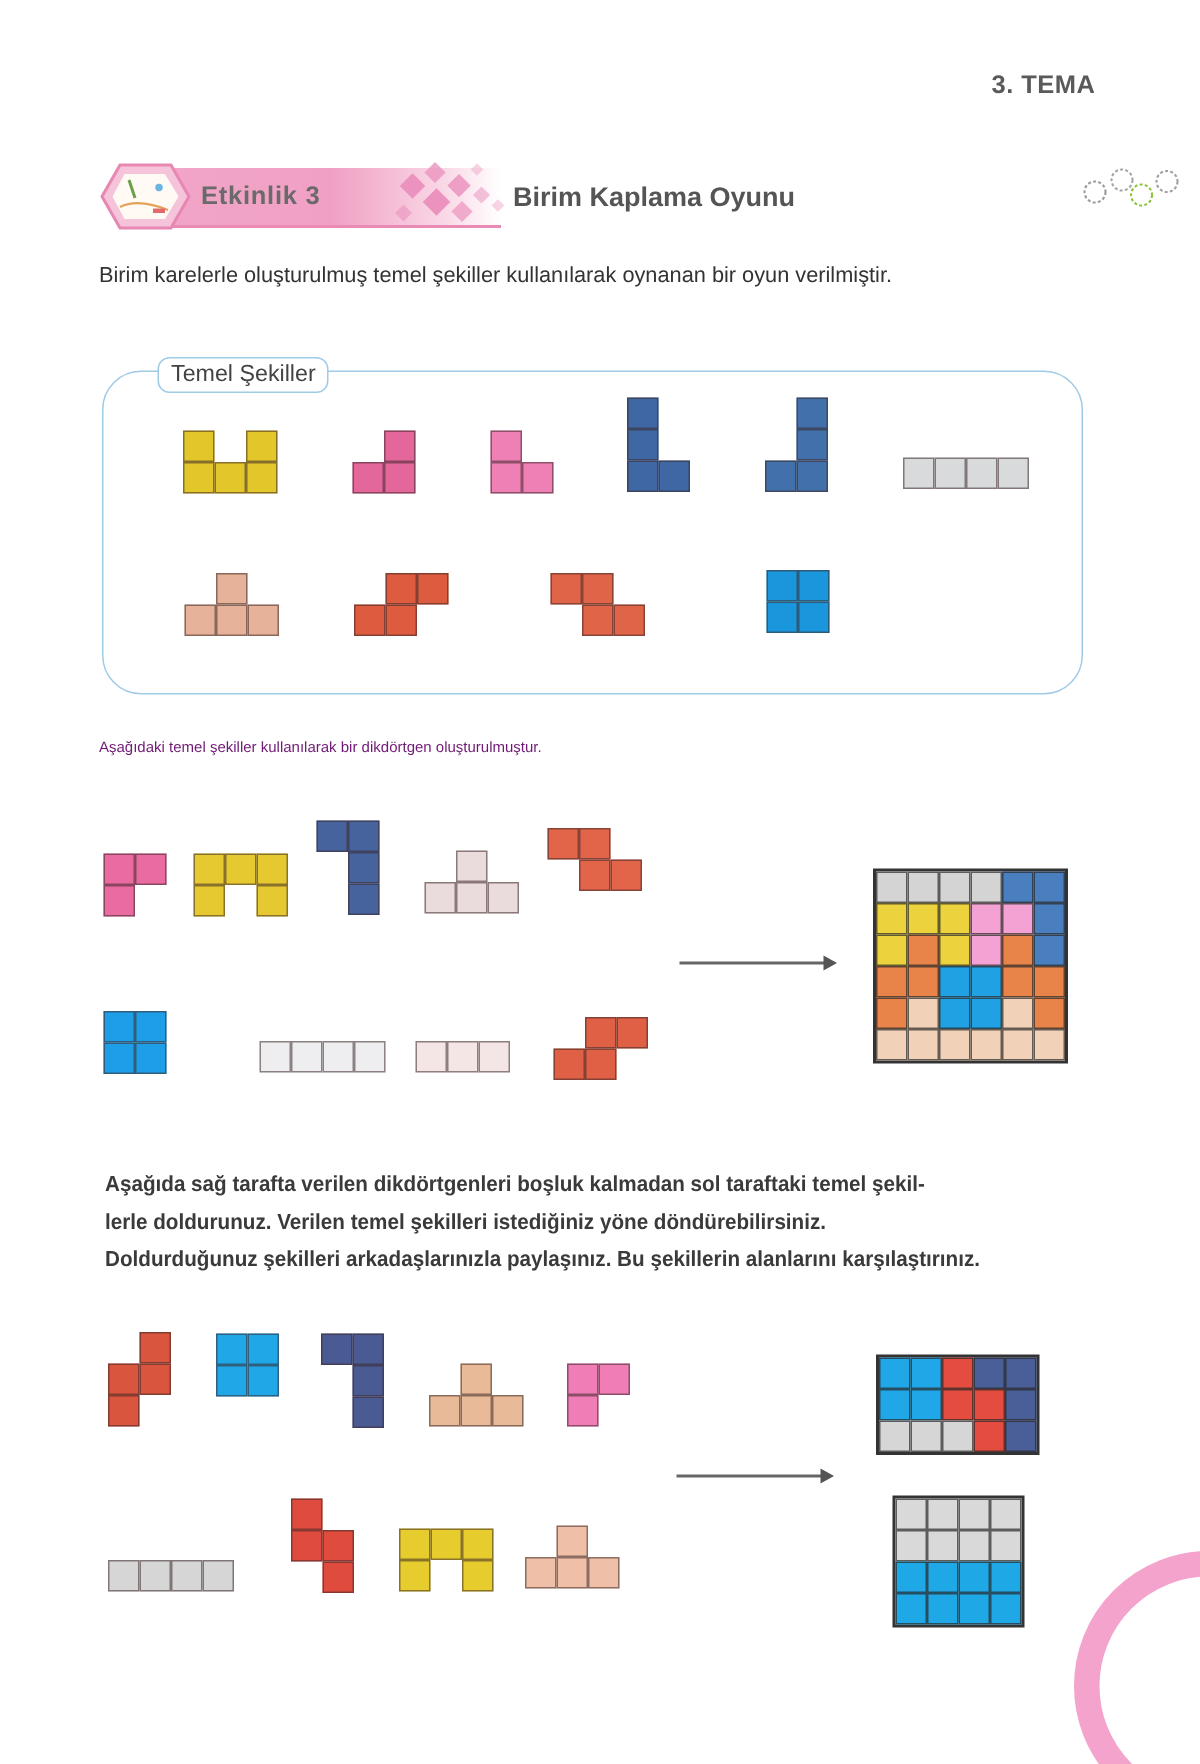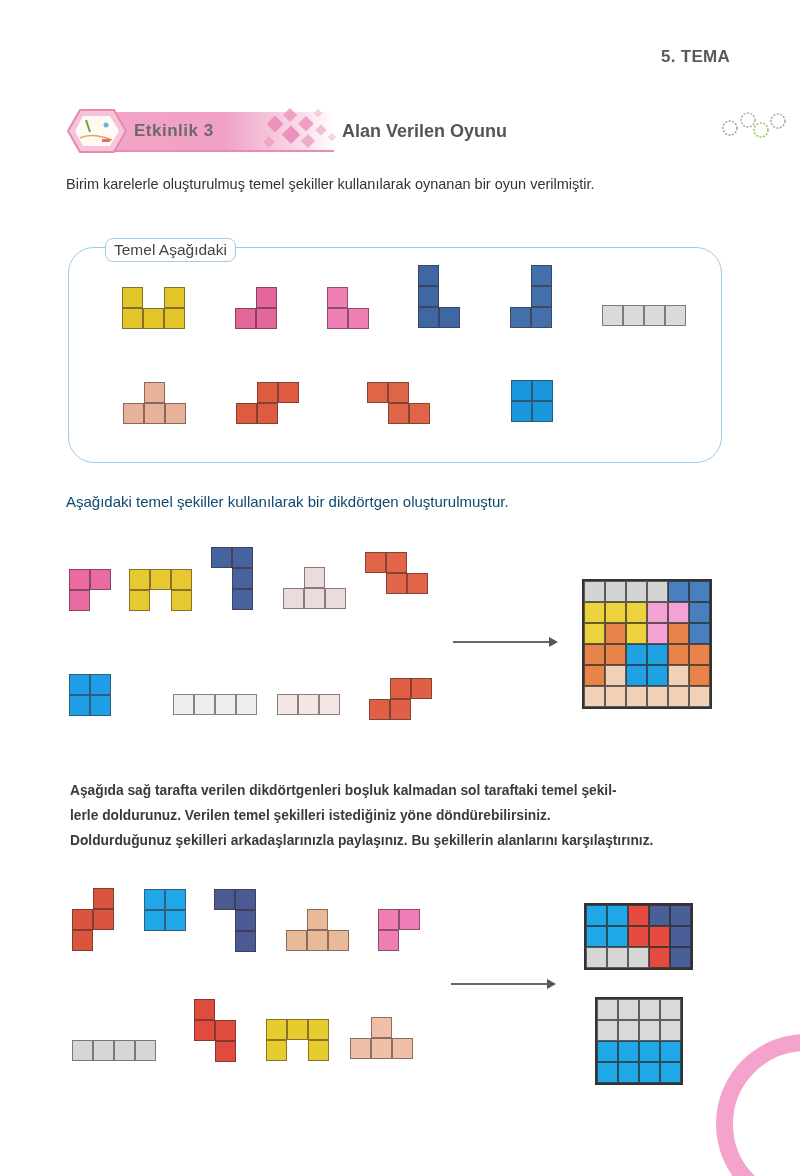--- a/index.html
+++ b/index.html
@@ -13,36 +13,36 @@
     background:linear-gradient(90deg,#f2a6c8 0%, #f0a0c4 55%, rgba(246,190,214,0.6) 85%, rgba(255,255,255,0) 100%);
     border-bottom:2px solid #e98bb5; }
   .banner-hex { position:absolute; left:0; top:0; width:62px; height:46px; }
   .banner-label { position:absolute; left:68px; top:13px; font-size:17px; font-weight:bold; color:#6a6a6a; letter-spacing:0.5px; }
   .diamonds { left:255px; top:106px; width:90px; height:50px; }
   .activity-title { left:342px; top:121px; font-size:18px; font-weight:bold; color:#555; }
   .intro { left:66px; top:176px; font-size:14.5px; color:#333; }
   .frame { left:68px; top:247px; width:652px; height:214px; border:1.5px solid #9fcbe6; border-radius:26px; }
   .frame-label { left:105px; top:238px; padding:2px 8px; font-size:15.5px; color:#444; background:#fff;
     border:1.5px solid #9fcbe6; border-radius:8px; }
-  .sent2 { left:66px; top:493px; font-size:15px; color:#0c4a6e; }
+  .sent2 { left:66px; top:493px; font-size:10px; color:#701a75; }
   .instr { left:70px; top:778px; width:670px; font-size:14.5px; font-weight:bold; color:#3a3a3a; line-height:25px; }
   .instr div { white-space:nowrap; transform:scaleX(0.95); transform-origin:left; }
   .piece { position:absolute; }
   .cell { position:absolute; box-sizing:border-box; border:1px solid rgba(60,40,40,0.55); }
   .arrow { position:absolute; height:2px; background:#666; }
   .arrow::after { content:""; position:absolute; right:-2px; top:-4px; border-left:9px solid #555;
     border-top:5px solid transparent; border-bottom:5px solid transparent; }
   .grid { position:absolute; box-sizing:border-box; border:2px solid #333; }
   .pink-arc { left:716px; top:1034px; width:180px; height:180px; border-radius:50%;
     border:17px solid #f4a3cc; box-sizing:border-box; }
 </style>
 </head>
 <body>
 
-<div class="abs tema">5. TEMA</div>
+<div class="abs tema">3. TEMA</div>
 
 <svg class="abs gears" viewBox="0 0 74 36">
   <g fill="none" stroke-width="1.4" stroke-dasharray="2 1.5">
     <circle cx="12" cy="20" r="7" stroke="#9a9a9a"></circle>
     <circle cx="30" cy="12" r="7" stroke="#a5a5a5"></circle>
     <circle cx="43" cy="22" r="7" stroke="#8cc43a"></circle>
     <circle cx="60" cy="13" r="7" stroke="#a0a0a0"></circle>
   </g>
 </svg>
 
@@ -65,26 +65,26 @@
     <rect x="30" y="4" width="10" height="10" transform="rotate(45 35 9)" opacity="0.8"></rect>
     <rect x="30" y="22" width="13" height="13" transform="rotate(45 36 28)"></rect>
     <rect x="46" y="12" width="11" height="11" transform="rotate(45 51 17)" opacity="0.85"></rect>
     <rect x="48" y="30" width="10" height="10" transform="rotate(45 53 35)" opacity="0.7"></rect>
     <rect x="62" y="20" width="8" height="8" transform="rotate(45 66 24)" opacity="0.55"></rect>
     <rect x="10" y="32" width="8" height="8" transform="rotate(45 14 36)" opacity="0.6"></rect>
     <rect x="74" y="28" width="6" height="6" transform="rotate(45 77 31)" opacity="0.4"></rect>
     <rect x="60" y="4" width="6" height="6" transform="rotate(45 63 7)" opacity="0.4"></rect>
   </g>
 </svg>
-<div class="abs activity-title">Alan Verilen Oyunu</div>
+<div class="abs activity-title">Birim Kaplama Oyunu</div>
 
 <div class="abs intro">Birim karelerle oluşturulmuş temel şekiller kullanılarak oynanan bir oyun verilmiştir.</div>
 
 <div class="abs frame"></div>
-<div class="abs frame-label">Temel Aşağıdaki</div>
+<div class="abs frame-label">Temel Şekiller</div>
 <div id="basic-pieces">
     <div class="piece" style="left: 122px; top: 287px;">
       <div class="cell" style="left: 0px; top: 0px; width: 21px; height: 21px; background: rgb(227, 198, 42);"></div>
       <div class="cell" style="left: 42px; top: 0px; width: 21px; height: 21px; background: rgb(227, 198, 42);"></div>
       <div class="cell" style="left: 0px; top: 21px; width: 21px; height: 21px; background: rgb(227, 198, 42);"></div>
       <div class="cell" style="left: 21px; top: 21px; width: 21px; height: 21px; background: rgb(227, 198, 42);"></div>
       <div class="cell" style="left: 42px; top: 21px; width: 21px; height: 21px; background: rgb(227, 198, 42);"></div>
     </div>
     <div class="piece" style="left: 235px; top: 287px;">
       <div class="cell" style="left: 21px; top: 0px; width: 21px; height: 21px; background: rgb(228, 103, 155);"></div>

